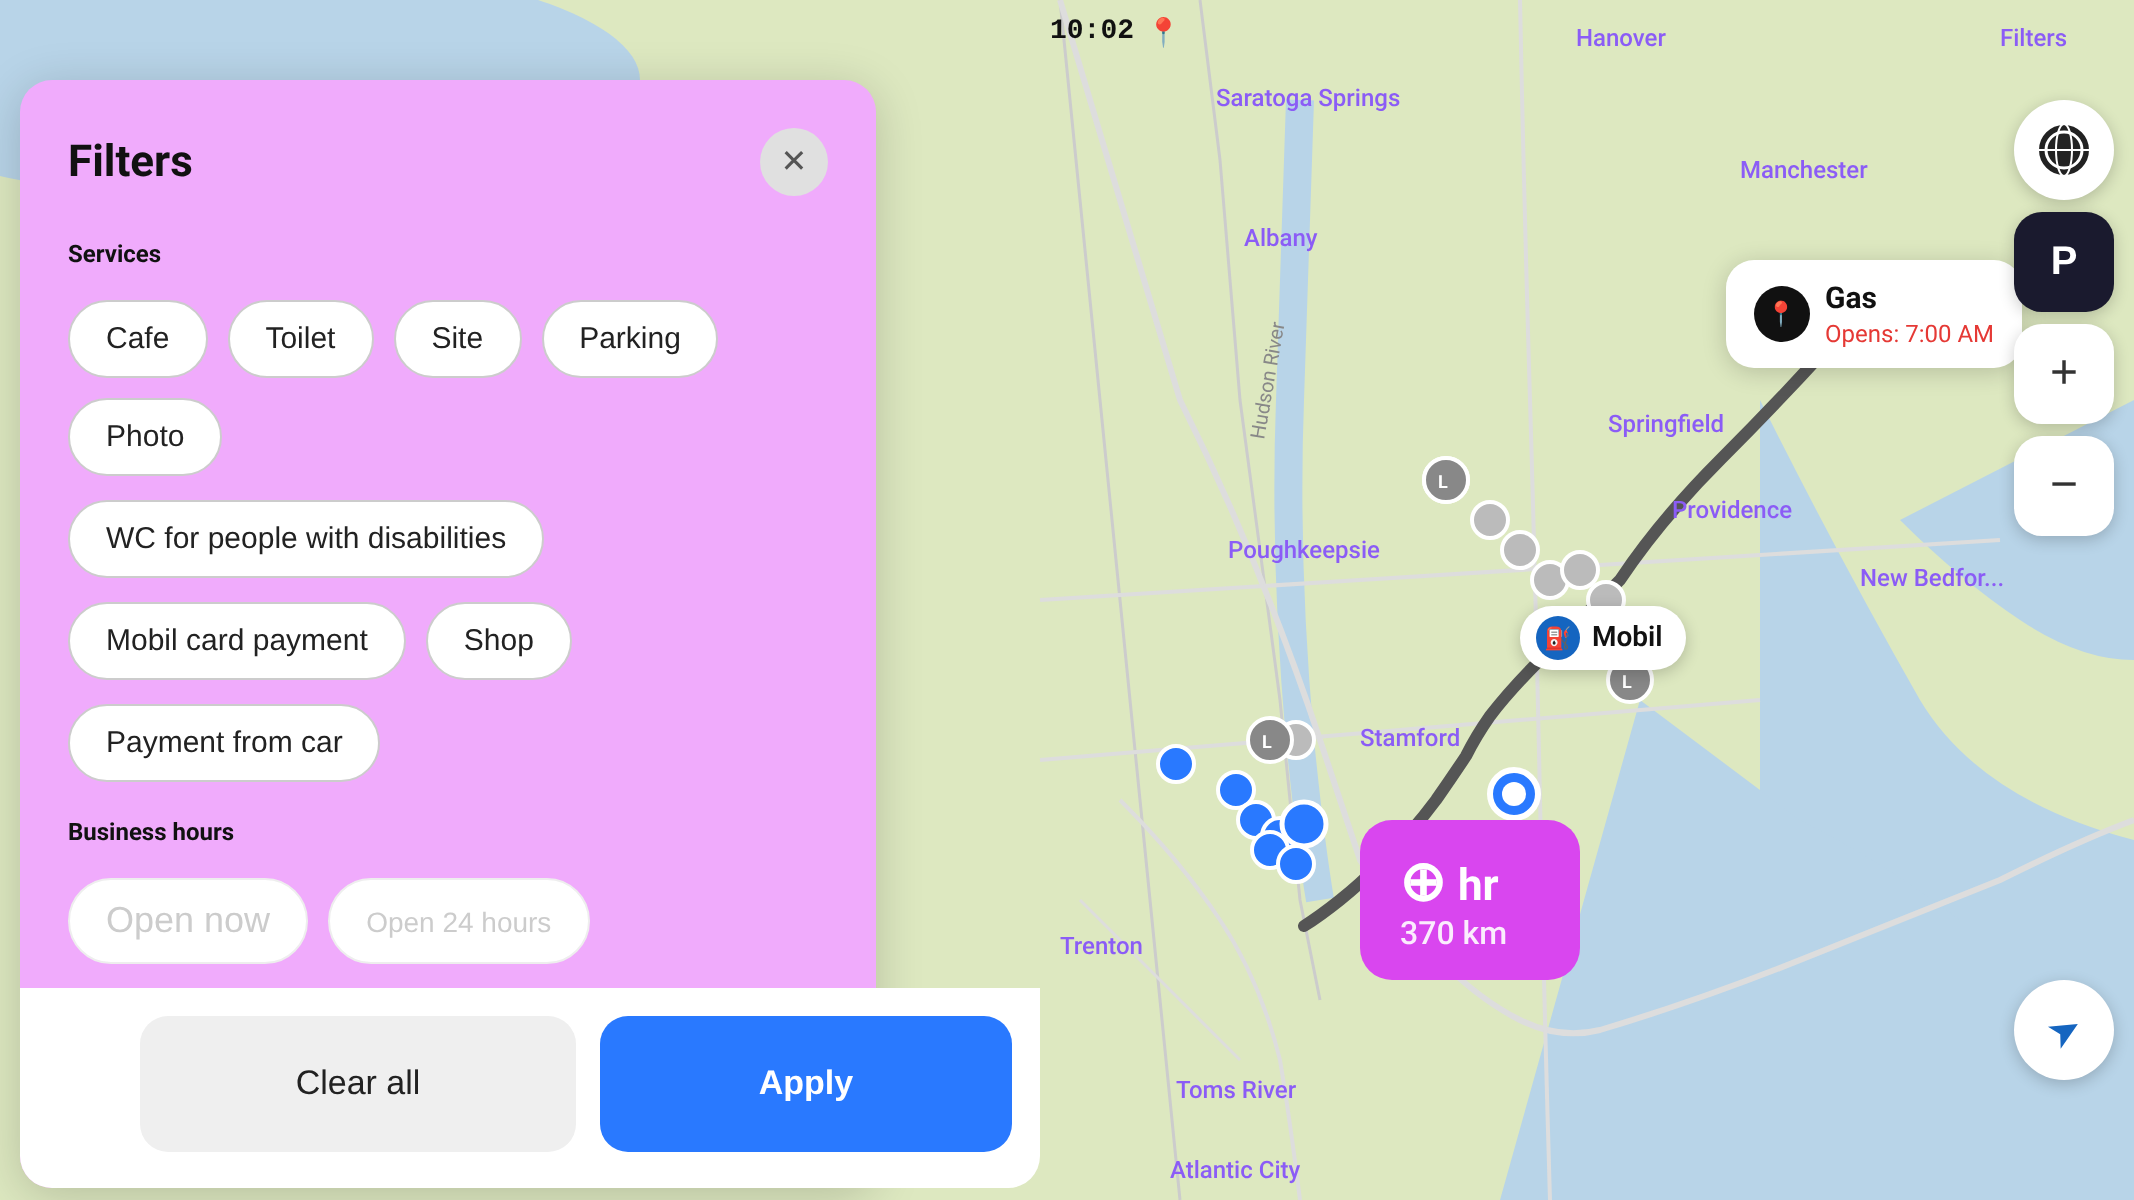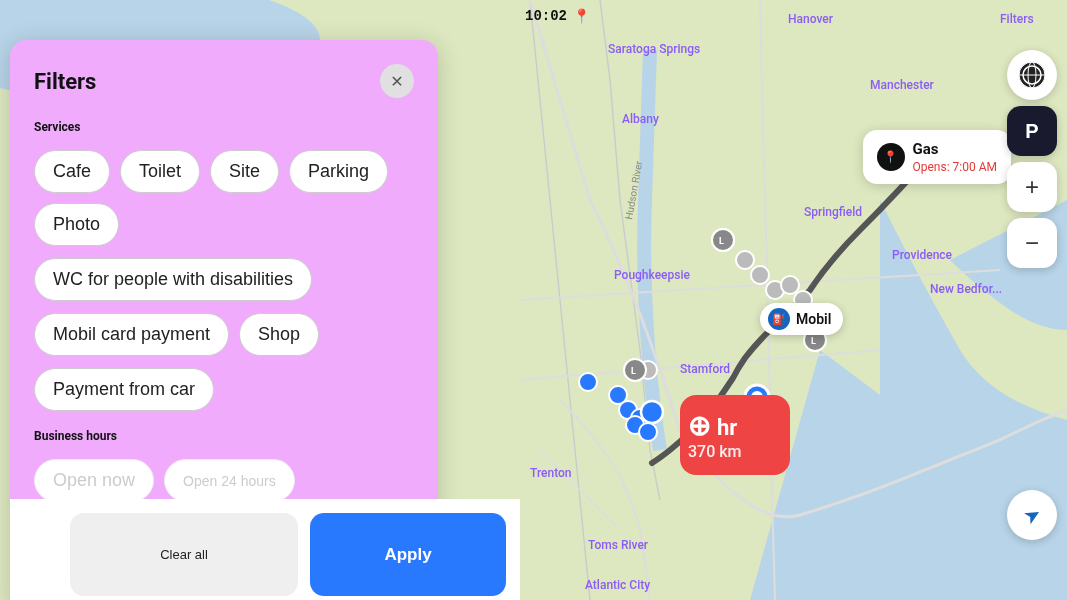--- a/index.html
+++ b/index.html
@@ -76,46 +76,46 @@
       flex-wrap: wrap;
       gap: 10px;
       margin-bottom: 12px;
     }
 
     .tag {
       padding: 10px 18px;
       border-radius: 22px;
       border: 1.5px solid #ccc;
       background: #fff;
-      font-size: 18px;
+      font-size: 15px;
       color: #222;
       cursor: pointer;
       white-space: nowrap;
     }
 
     
     .bottom-bar {
       position: absolute;
       bottom: 0; left: 0;
       width: 510px;
       padding: 14px 14px 18px 14px;
       background: #fff;
       border-radius: 0 0 16px 16px;
       display: flex;
       gap: 12px;
       z-index: 11;
     }
 
     .btn-clear {
       flex: 1;
-      padding: 34px;
+      padding: 24px;
       border-radius: 14px;
       border: none;
       background: #efefef;
-      font-size: 13px;
+      font-size: 17px;
       font-weight: 500;
       color: #222;
       cursor: pointer;
       margin-left: 46px;
     }
 
     .btn-apply {
       flex: 1;
       padding: 18px;
       border-radius: 14px;
@@ -183,25 +183,25 @@
     }
 
     .gas-popup-status {
       font-size: 12px;
       color: #e53935;
       margin-top: 2px;
     }
 
     .route-info-box {
       position: absolute;
-      bottom: 125px;
+      bottom: 110px;
       left: 680px;
-      background: #ef4444;
+      background: #d946ef;
       border-radius: 16px;
-      padding: 14px 8px;
+      padding: 14px 20px;
       color: #fff;
       z-index: 5;
       min-width: 110px;
     }
 
     .route-hr {
       font-size: 22px;
       font-weight: 700;
     }
 
@@ -311,21 +311,21 @@
     <circle cx="635" cy="370" r="11" fill="#888" stroke="#fff" stroke-width="2"></circle>
     <text x="631" y="374" font-size="9" fill="#fff" font-weight="bold">L</text>
   </svg>
 
   <div class="map-label" style="top:42px;left:608px">Saratoga Springs</div>
   <div class="map-label" style="top:112px;left:622px">Albany</div>
   <div class="map-label" style="top:12px;left:788px">Hanover</div>
   <div class="map-label" style="top:12px;left:1000px">Filters</div>
   <div class="map-label" style="top:78px;left:870px">Manchester</div>
   <div class="map-label" style="top:205px;left:804px">Springfield</div>
-  <div class="map-label" style="top:248px;left:892px">Providence</div>
+  <div class="map-label" style="top:248px;left:836px">Providence</div>
   <div class="map-label" style="top:282px;left:930px">New Bedfor...</div>
   <div class="map-label" style="top:268px;left:614px">Poughkeepsie</div>
   <div class="map-label" style="top:538px;left:588px">Toms River</div>
   <div class="map-label" style="top:466px;left:530px">Trenton</div>
   <div class="map-label" style="top:578px;left:585px">Atlantic City</div>
   <div class="map-label" style="top:362px;left:680px">Stamford</div>
 
   <div class="status-bar">
     <span style="font-size:14px;font-weight:700;color:#111;">10:02</span>
     <span style="font-size:14px;">📍</span>

